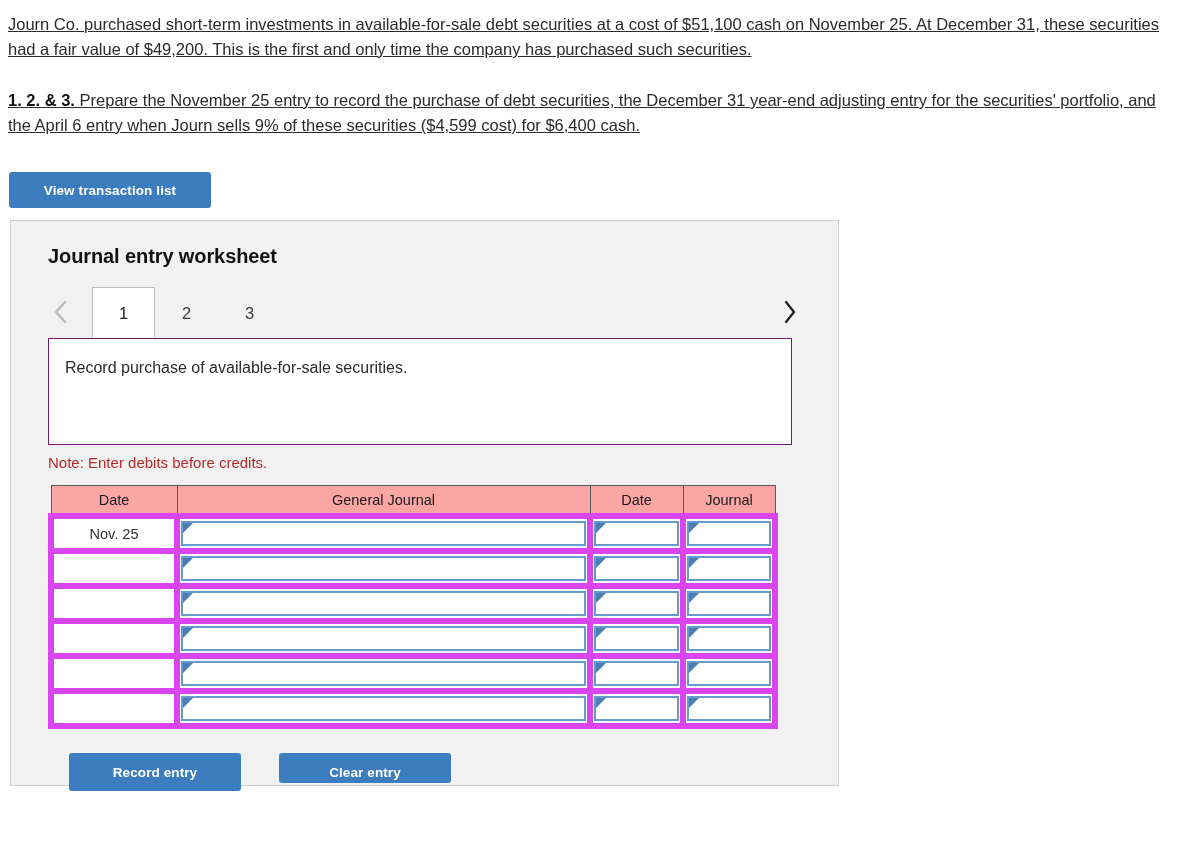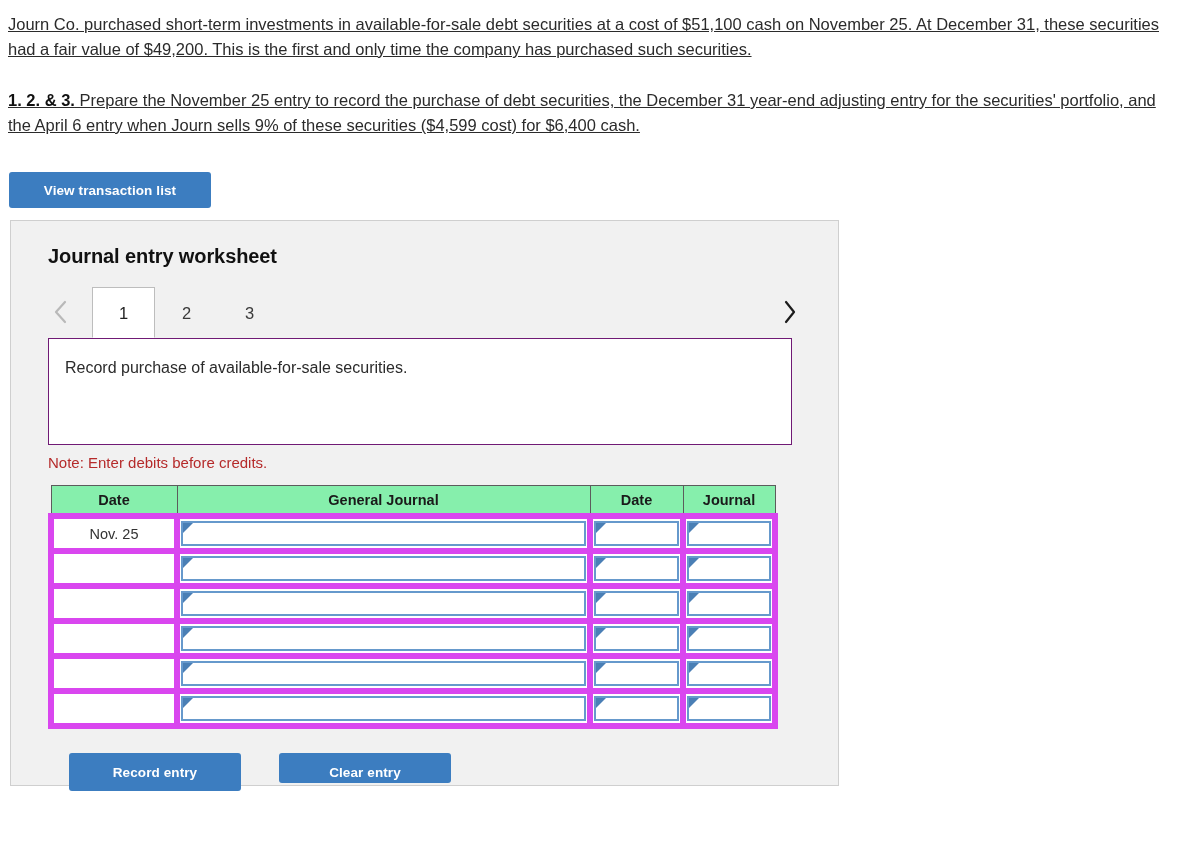--- a/index.html
+++ b/index.html
@@ -158,25 +158,25 @@
   .jtable-wrap {
     margin: 14px 0 0 37px;
     width: 724px;
   }
   table.jtable {
     border-collapse: collapse;
     table-layout: fixed;
     width: 724px;
   }
   table.jtable th {
-    background: #86efac;
+    background: #fca5a5;
     border: 1px solid #5c5c5c;
     height: 27px;
     font-size: 14.5px;
-    font-weight: bold;
+    font-weight: normal;
     color: #1a1a1a;
     text-align: center;
     padding: 0;
   }
   table.jtable td {
     border: 6px solid #d946ef;
     height: 29px;
     padding: 0;
     background: #ffffff;
     vertical-align: middle;

